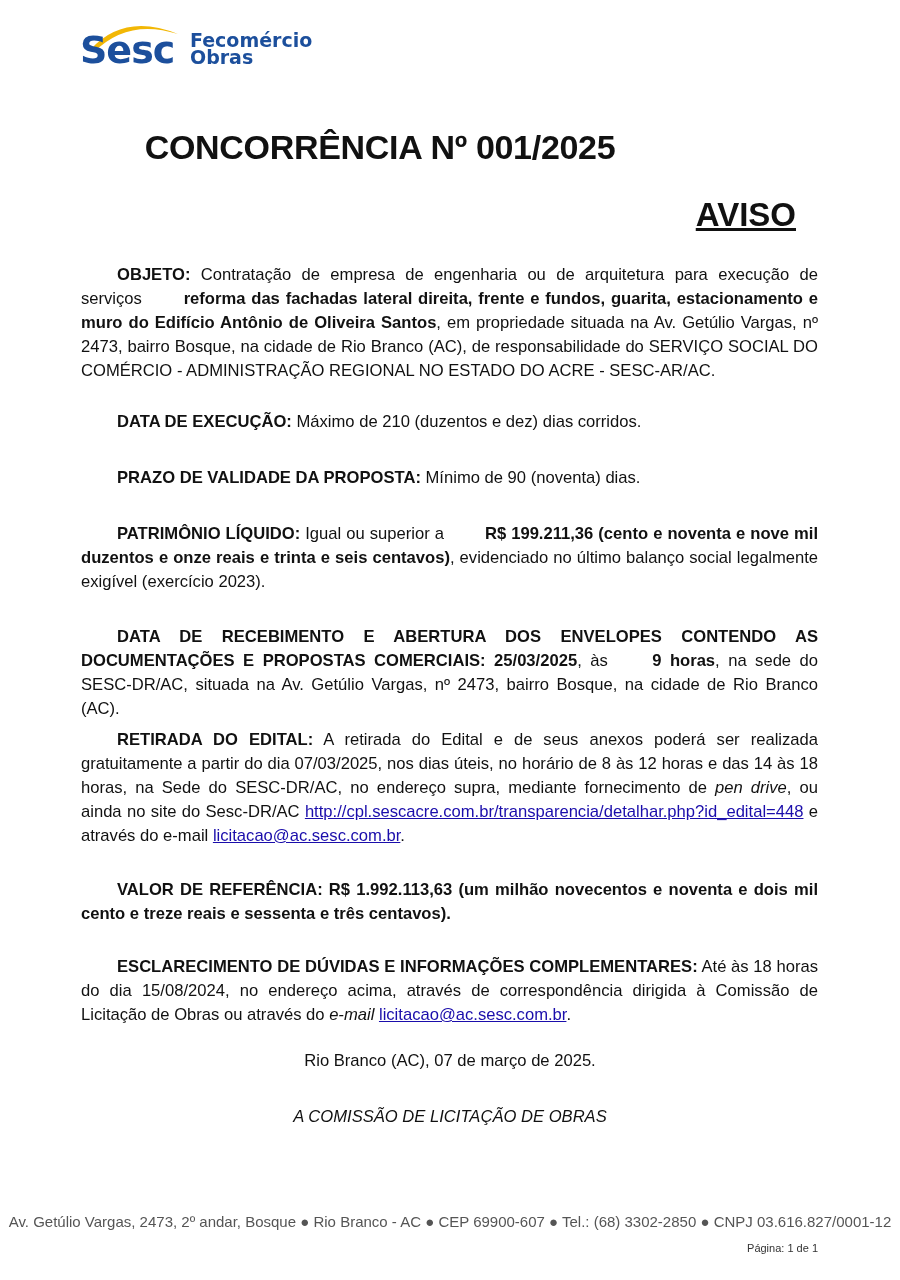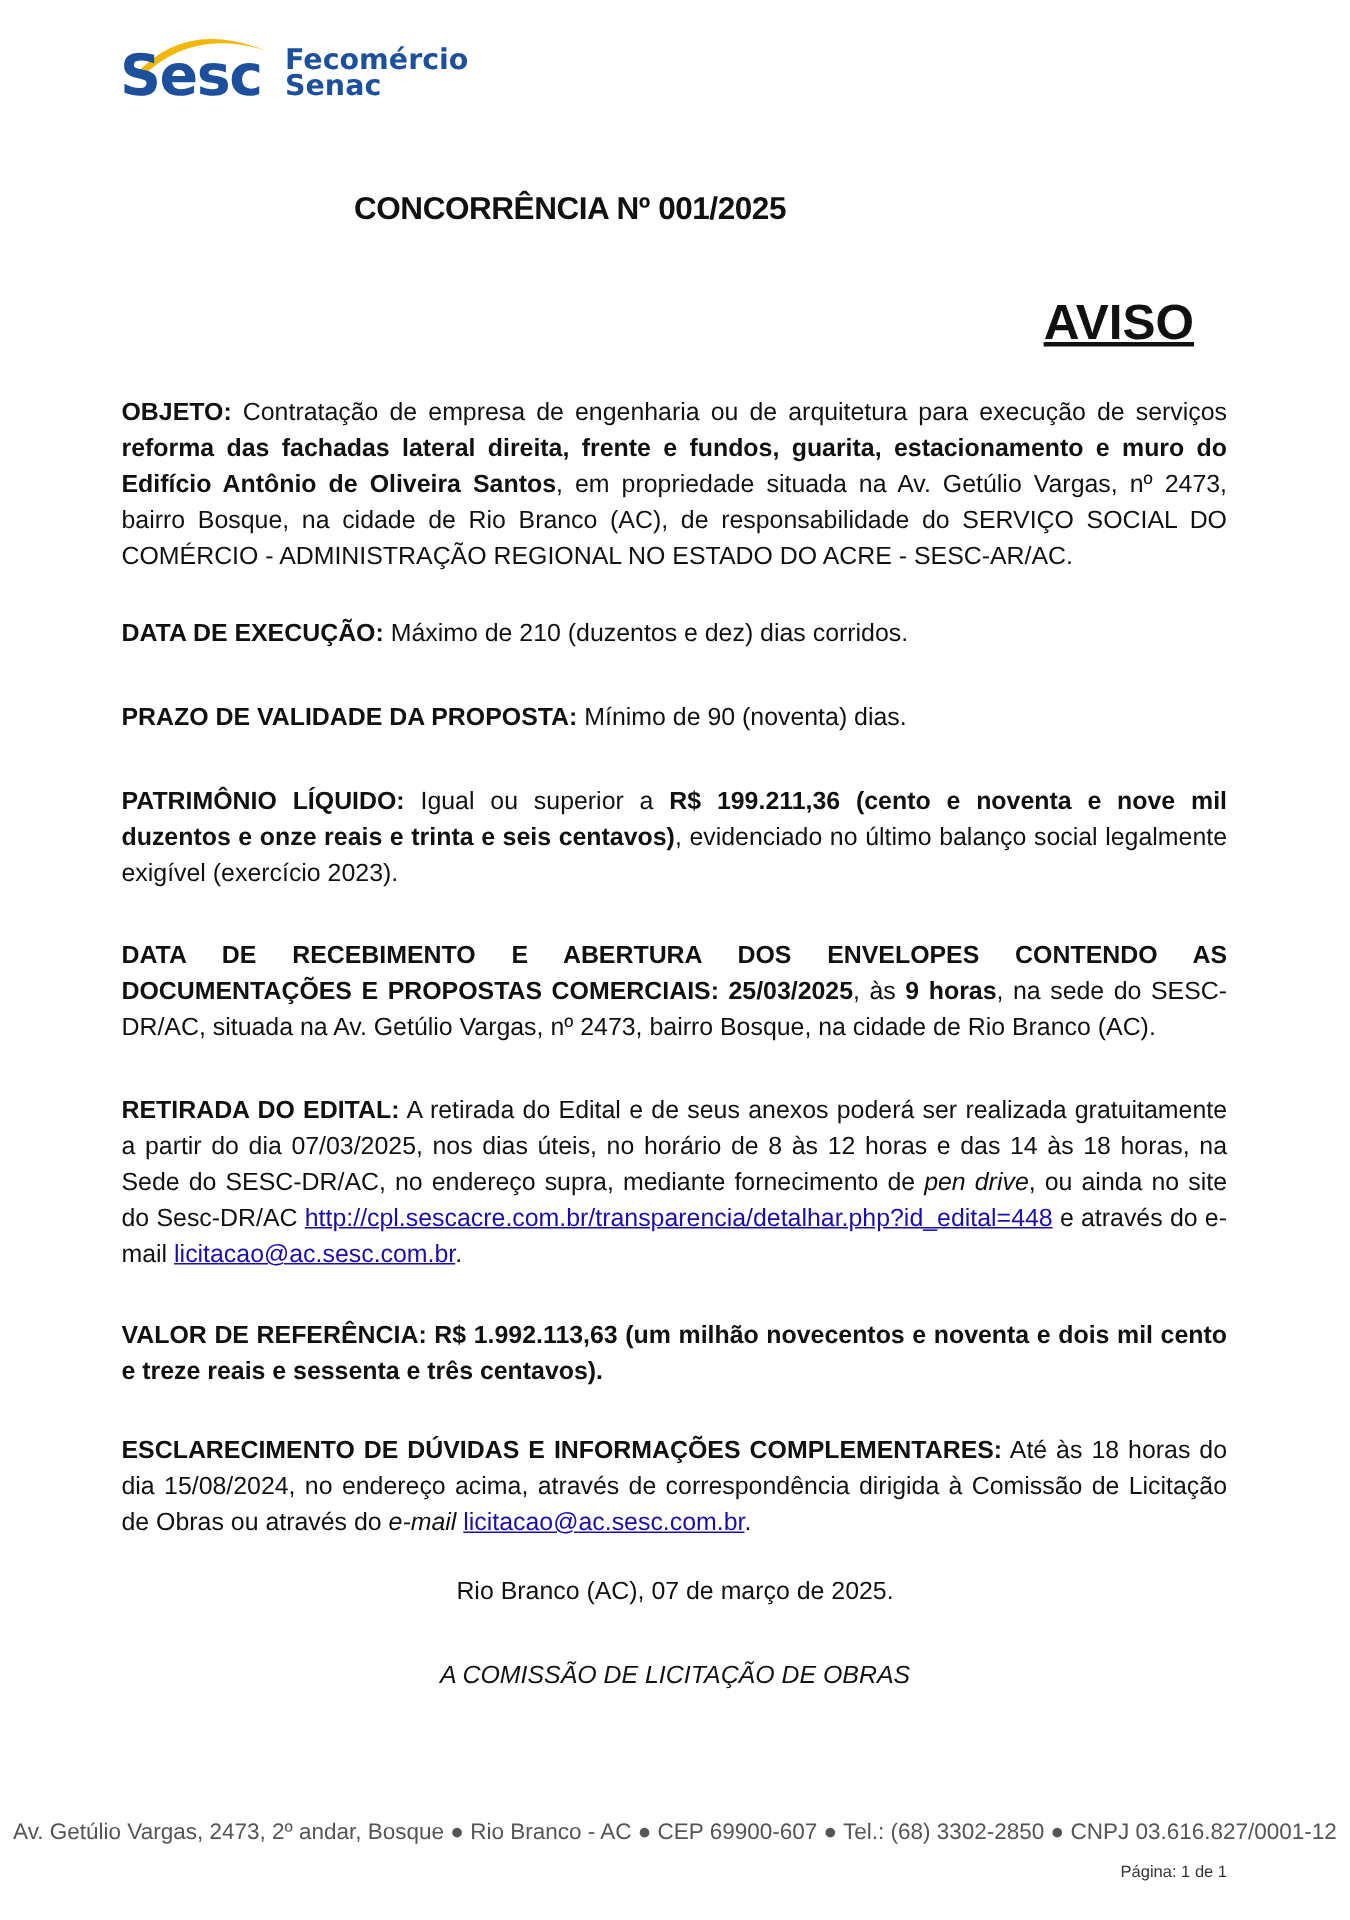--- a/index.html
+++ b/index.html
@@ -5,43 +5,43 @@
   html, body { margin:0; padding:0; background:#ffffff; }
   body { width:900px; height:1280px; position:relative; overflow:hidden;
          font-family:"Liberation Sans", sans-serif; color:#111; }
   .logo { position:absolute; left:80px; top:14px; width:210px; height:60px; }
   .logo-sesc { position:absolute; left:0; top:14px; font-size:38px; font-weight:bold;
                color:#1c4f9c; letter-spacing:-1px; font-family:"DejaVu Sans", sans-serif; }
   .logo-arc { position:absolute; left:4px; top:2px; width:96px; height:40px; }
   .logo-right { position:absolute; left:110px; top:18px; font-size:19px; line-height:17px;
                 color:#1c4f9c; font-weight:bold; font-family:"DejaVu Sans", sans-serif; }
   .title { position:absolute; left:0; width:760px; top:128px; text-align:center;
-           font-size:21px; font-weight:bold; letter-spacing:-0.3px; }
+           font-size:34px; font-weight:bold; letter-spacing:-0.3px; }
   .subtitle { position:absolute; left:0; width:796px; top:196px; text-align:right;
               font-size:33px; font-weight:bold; text-decoration:underline; }
   .para { position:absolute; left:81px; width:737px; font-size:16.6px; line-height:24px;
           text-align:justify; }
-  .para b { font-weight:bold; }
+  .para b { font-weight:bold;margin-left:36px; }
   a.link { color:#1a0dab; text-decoration:underline; }
   .center { position:absolute; left:0; width:900px; text-align:center; font-size:16.6px; }
   .footer { position:absolute; left:0; width:900px; top:1213px; text-align:center;
             font-size:15px; color:#555; }
   .pageno { position:absolute; right:82px; top:1242px; font-size:11px; color:#333; }
 </style>
 </head>
 <body>
 
 <div class="logo">
   <svg class="logo-arc" viewBox="0 0 96 40">
     <path d="M6 34 Q40 -4 94 18 Q44 2 10 36 Z" fill="#f2b705"></path>
   </svg>
   <span class="logo-sesc">Sesc</span>
   <div class="logo-right">
     <div>Fecomércio</div>
-    <div>Senac</div>
+    <div>Obras</div>
   </div>
 </div>
 
 <div class="title">CONCORRÊNCIA Nº 001/2025</div>
 <div class="subtitle">AVISO</div>
 
 <div class="para" style="top:263px;">
   <b>OBJETO:</b><span> Contratação de empresa de engenharia ou de arquitetura para execução de serviços </span><b>reforma das fachadas lateral direita, frente e fundos, guarita, estacionamento e muro do Edifício Antônio de Oliveira Santos</b><span>, em propriedade situada na Av. Getúlio Vargas, nº 2473, bairro Bosque, na cidade de Rio Branco (AC), de responsabilidade do SERVIÇO SOCIAL DO COMÉRCIO - ADMINISTRAÇÃO REGIONAL NO ESTADO DO ACRE - SESC-AR/AC.</span>
 </div>
 

